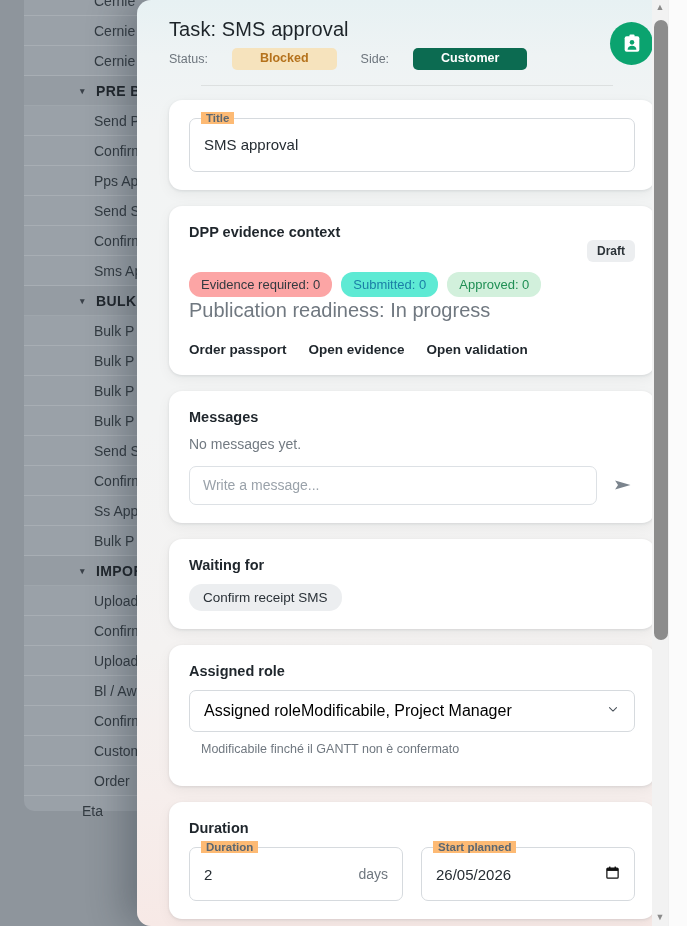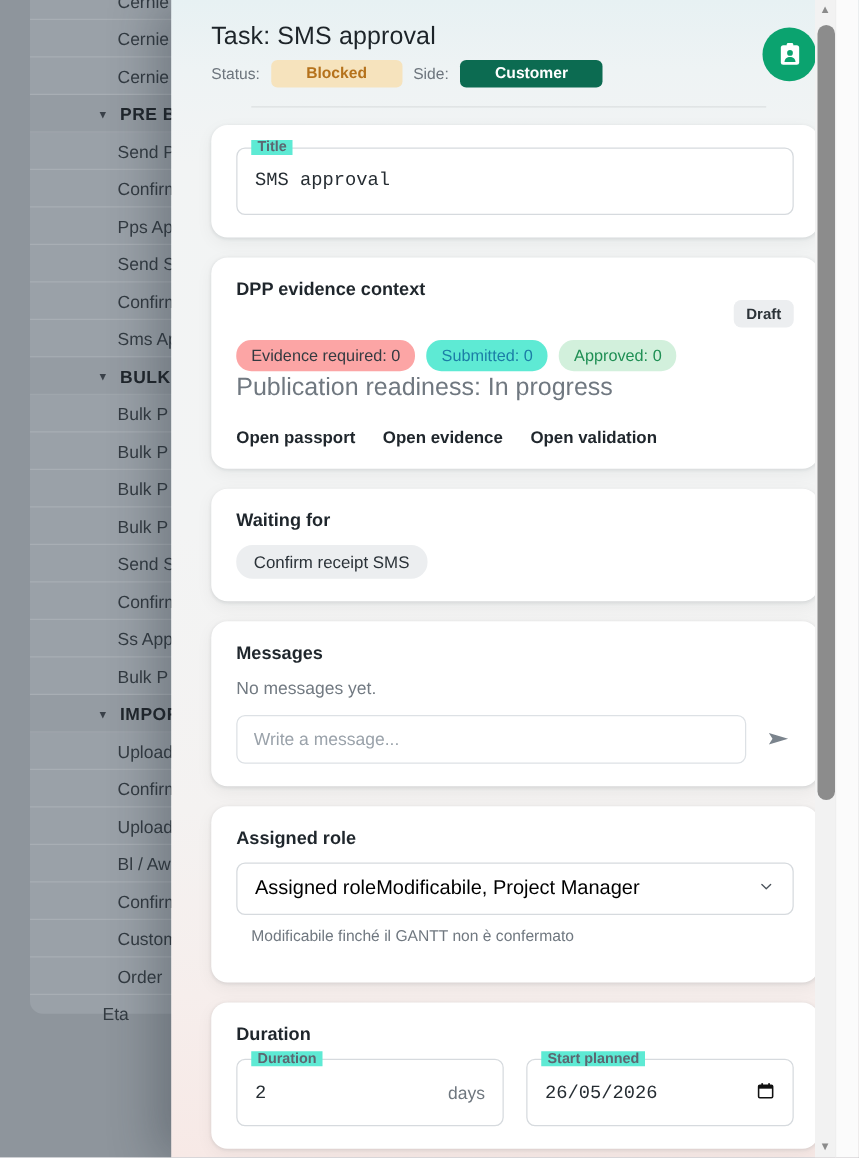--- a/index.html
+++ b/index.html
@@ -79,37 +79,38 @@
       linear-gradient(180deg,
         #e7f1f3 0%,
         #eef3f4 6%,
         #f2f4f4 14%,
         #f3f4f4 46%,
         #f4f2f1 70%,
         #f6eeec 86%,
         #f7e9e6 100%);
     box-shadow: -14px 0 36px rgba(30,40,50,0.30);
     overflow: hidden;
+    border-radius: 14px;
   }
 
   .modal-header {
     padding: 18px 42px 0 32px;
     position: relative;
   }
   .modal-title {
     font-size: 20px;
     font-weight: normal;
     color: #1d2429;
     margin: 0 0 7px 0;
     letter-spacing: 0.1px;
   }
   .meta-row {
     display: flex;
     align-items: center;
-    gap: 9px;
+    gap: 24px;
     font-size: 12.5px;
     color: #6d757d;
   }
   .badge {
     display: inline-block;
     padding: 3px 28px;
     border-radius: 5px;
     font-size: 12.5px;
     font-weight: bold;
     line-height: 1.25;
@@ -157,30 +158,29 @@
     border-radius: 7px;
     height: 54px;
     display: flex;
     align-items: center;
     padding: 0 14px;
   }
   .ofield .olabel {
     position: absolute;
     top: -7px;
     left: 11px;
-    background: #5eead4;
+    background: #fdba74;
     padding: 0 5px;
     font-size: 11.5px;
     font-weight: bold;
     color: #5c6771;
   }
   .ofield .ovalue {
     font-size: 15px;
     color: #262d33;
-    font-family: Liberation Mono, monospace;
   }
   .ofield .ounit {
     margin-left: auto;
     font-size: 14px;
     color: #6f777f;
   }
 
   
   .card-head-flex {
     display: flex;
@@ -388,42 +388,42 @@
           <h2 class="card-title">DPP evidence context</h2>
           <span class="pill-draft">Draft</span>
         </div>
         <div class="chips">
           <span class="chip chip-gray">Evidence required: 0</span>
           <span class="chip chip-blue">Submitted: 0</span>
           <span class="chip chip-green">Approved: 0</span>
         </div>
         <p class="readiness">Publication readiness: In progress</p>
         <div class="link-row">
-          <a class="dlink" href="#">Open passport</a>
+          <a class="dlink" href="#">Order passport</a>
           <a class="dlink" href="#">Open evidence</a>
           <a class="dlink" href="#">Open validation</a>
         </div>
-      </div>
-
-      <div class="card">
-        <h2 class="card-title">Waiting for</h2>
-        <span class="wait-chip">Confirm receipt SMS</span>
       </div>
 
       <div class="card">
         <h2 class="card-title">Messages</h2>
         <p class="empty-msg">No messages yet.</p>
         <div class="msg-row">
           <input class="msg-input" type="text" placeholder="Write a message..." style="">
           <button class="send-btn">
             <svg width="20" height="20" viewBox="0 0 24 24" aria-hidden="true">
               <path d="M2.5 6.5 L21 12 L2.5 17.5 L6 12 Z" fill="#7b848d"></path>
             </svg>
           </button>
         </div>
+      </div>
+
+      <div class="card">
+        <h2 class="card-title">Waiting for</h2>
+        <span class="wait-chip">Confirm receipt SMS</span>
       </div>
 
       <div class="card">
         <h2 class="card-title">Assigned role</h2>
         <div class="oselect">
           <span class="olabel">Assigned role</span>
           <span class="ovalue">Modificabile, Project Manager</span>
           <span class="caret-ic">
             <svg width="14" height="14" viewBox="0 0 24 24" aria-hidden="true">
               <path d="M6 9.5 L12 15.5 L18 9.5" fill="none" stroke="#4a525a" stroke-width="1.8" stroke-linecap="round" stroke-linejoin="round"></path>

